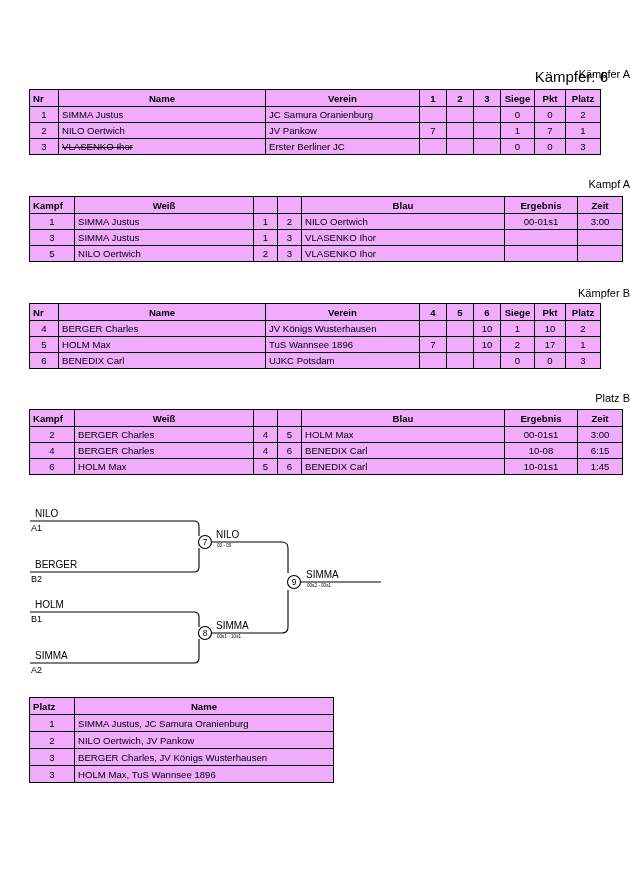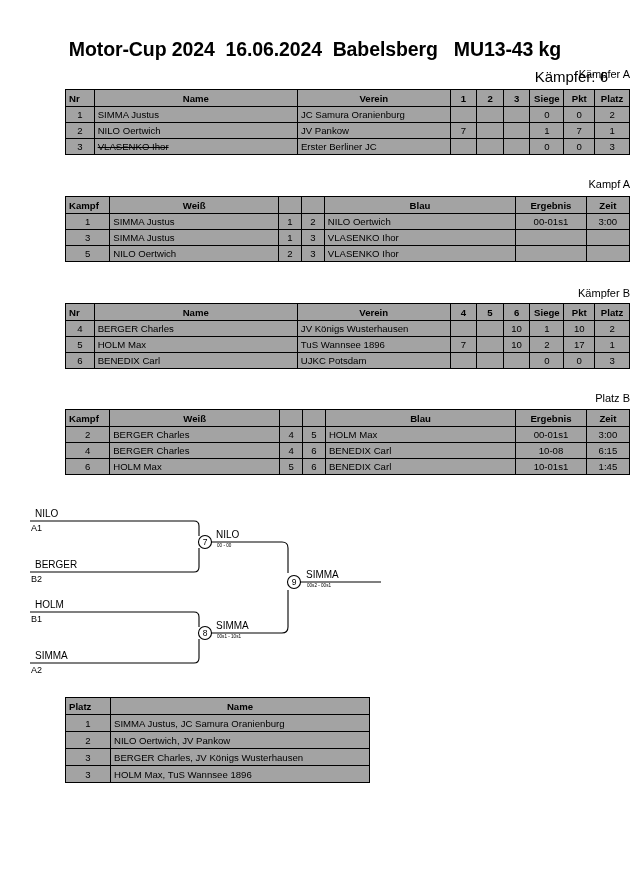--- a/index.html
+++ b/index.html
@@ -48,22 +48,21 @@
     font-weight: normal;
     text-align: right;
   }
 
   
   .tbl {
     position: absolute;
     border-collapse: collapse;
     border: 1.4px solid #000;
     table-layout: fixed;
-    background: #a3a3a3;
-    margin-left: 36px;
+    background: #f0abfc;
   }
   .tbl td, .tbl th {
     border: 0.8px solid #000;
     font-size: 9.6px;
     font-weight: normal;
     height: 15px;
     padding: 0 3px;
     overflow: hidden;
     white-space: nowrap;
   }
@@ -139,23 +138,20 @@
     stroke: #000;
     stroke-width: 1.1;
     fill: #fff;
   }
 </style>
 </head>
 <body>
 
 <div class="page">
 
-  <div class="title-row">
-    <span class="doc-title">Motor-Cup 2024  16.06.2024  Babelsberg   MU13-43 kg</span>
-  </div>
   <div class="fighters-count">Kämpfer: 6</div>
 
   <div class="caption" style="left:0;right:0;top:68px;">Kämpfer A</div>
 
   <table class="tbl rr" id="pool-a-table" style="left:29px;top:89px;">
     <thead>
       <tr>
         <th class="hdr-nr l">Nr</th>
         <th class="hdr-name c">Name</th>
         <th class="hdr-verein c">Verein</th>

